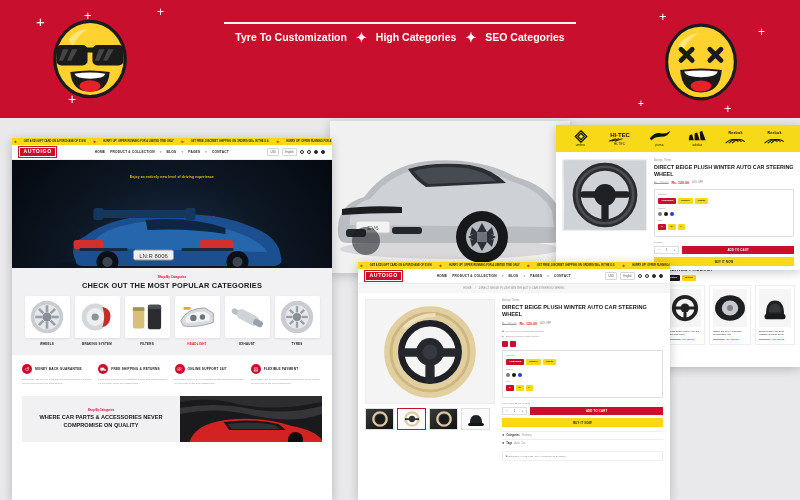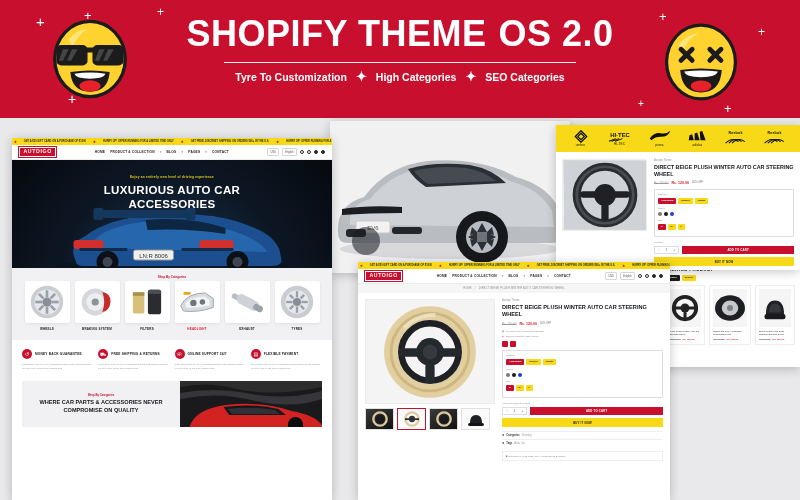--- a/index.html
+++ b/index.html
@@ -360,23 +360,20 @@
         <line x1="61" y1="34" x2="75" y2="48"></line>
         <line x1="75" y1="34" x2="61" y2="48"></line>
       </g>
       <path d="M24 60 Q50 56 76 60 Q74 88 50 88 Q26 88 24 60 Z" fill="#1b1b1b"></path>
       <path d="M29 62 Q50 59 71 62 Q69 69 50 69 Q31 69 29 62 Z" fill="#ffffff"></path>
       <ellipse cx="50" cy="80" rx="13" ry="7" fill="#e8202a"></ellipse>
     </svg>
   </div>
 
   <div class="banner-center">
-    <div class="banner-title">
-      <span>SHOPIFY THEME</span><span class="os">OS 2.0</span>
-    </div>
     <div class="banner-rule"></div>
     <div class="banner-sub">
       <span>Tyre To Customization</span>
       <span class="sep">✦</span>
       <span>High Categories</span>
       <span class="sep">✦</span>
       <span>SEO Categories</span>
     </div>
   </div>
 </div>
@@ -442,24 +439,20 @@
       <span class="pill">English</span>
       <span class="hicon"></span>
       <span class="hicon"></span>
       <span class="hicon solid"></span>
       <span class="hicon solid"></span>
     </div>
   </div>
 
   <div class="hero">
     <div class="hero-eyebrow">Enjoy an entirely new level of driving experience</div>
-    <div class="hero-title">
-      <span>LUXURIOUS AUTO CAR</span><br>
-      <span>ACCESSORIES</span>
-    </div>
     <div class="hero-btns">
       <span class="hbtn btn-w">SHOP NOW</span>
       <span class="hbtn btn-r">ALL COLLECTIONS</span>
     </div>
     <svg class="car-blue" viewBox="0 0 245 70">
       <ellipse cx="122" cy="62" rx="118" ry="8" fill="#0a1420" opacity=".8"></ellipse>
       <path d="M26 56 Q18 40 36 32 Q58 14 110 10 Q168 8 200 22 Q224 30 230 46 L232 56 Q232 62 222 62 L34 62 Q26 62 26 56 Z" fill="#1b4f8f"></path>
       <path d="M40 44 Q48 24 92 18 Q142 14 180 26 Q208 34 218 48 Z" fill="#2566ad"></path>
       <path d="M96 16 Q140 12 176 24 L176 30 Q140 24 98 26 Z" fill="#0d2742"></path>
       <rect x="52" y="6" width="86" height="8" rx="3" fill="#14375e"></rect>
@@ -475,20 +468,21 @@
       <circle cx="188" cy="58" r="5" fill="#3d4652"></circle>
       <g fill="#0d2742" opacity=".9">
         <rect x="132" y="44" width="52" height="3" rx="1"></rect>
         <rect x="30" y="44" width="48" height="3" rx="1"></rect>
       </g>
     </svg>
   </div>
 
   <div class="cats-sec">
     <div class="cats-eyebrow">Shop By Categories</div>
+    <div class="cats-title">CHECK OUT THE MOST POPULAR CATEGORIES</div>
     <div class="cats-row">
 
       <div class="cat">
         <div class="cat-card">
           <svg width="36" height="36" viewBox="0 0 40 40">
             <circle cx="20" cy="20" r="18" fill="#c9ccd1"></circle>
               <circle cx="20" cy="20" r="14" fill="#e6e8eb"></circle>
             <circle cx="20" cy="20" r="5" fill="#8a8f96"></circle>
             <g stroke="#9aa0a7" stroke-width="3">
               <line x1="20" y1="7" x2="20" y2="15"></line>

